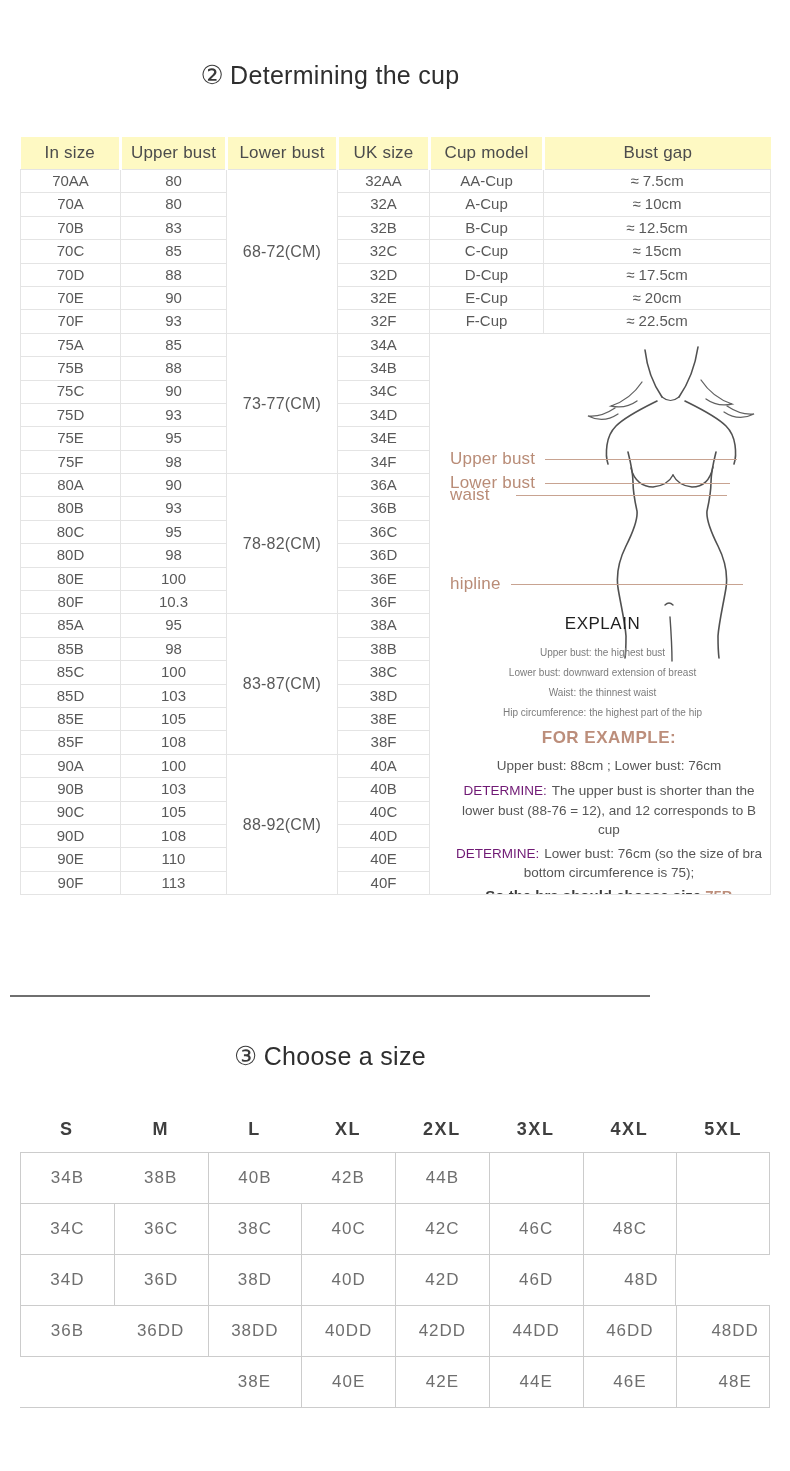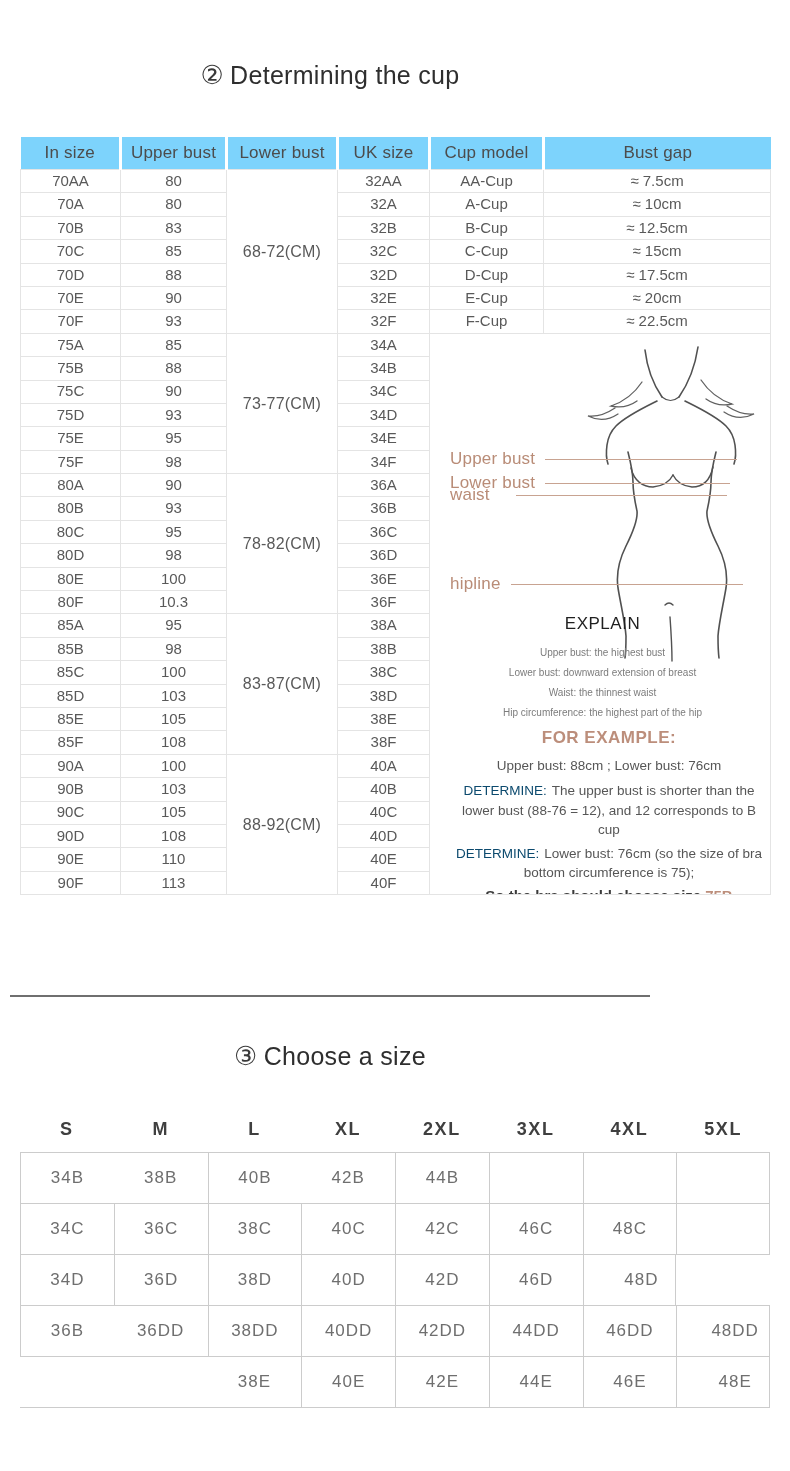--- a/index.html
+++ b/index.html
@@ -18,21 +18,21 @@
   #title2{padding-top:60px;}
   #title3{margin-top:44px;}
   .sec-title .circ{font-size:26px;margin-right:6px;color:#3a3a3a;}
 
   
   .cup-table{
     border-collapse:collapse;table-layout:fixed;
     width:750px;margin:46px 20px 0 20px;
   }
   .cup-table th{
-    background:#7dd3fc;height:32px;font-size:17px;font-weight:400;
+    background:#fef9c3;height:32px;font-size:17px;font-weight:400;
     color:#4c4c4c;border-left:3px solid #ffffff;padding:0;letter-spacing:.2px;
   }
   .cup-table th:first-child{border-left:none;}
   .cup-table td{
     border:1px solid #e4e4e4;text-align:center;font-size:15px;
     color:#595959;height:22.4px;padding:0;line-height:1.1;
   }
   .cup-table td.lb{font-size:16px;letter-spacing:.2px;}
   .cup-table td.figure-cell{position:relative;padding:0;vertical-align:top;}
 
@@ -56,21 +56,21 @@
   }
   .explain .ex-line{font-size:10px;color:#7c7c7c;line-height:20px;}
 
   .example{position:absolute;left:20px;top:395px;width:318px;}
   .example h3{
     margin:0 0 12px 0;font-size:17px;color:#bc8e7b;font-weight:700;
     letter-spacing:.5px;
   }
   .ex-line1{font-size:13.5px;color:#565656;margin-bottom:7px;}
   .ex-p{font-size:13.5px;color:#565656;line-height:19.5px;margin:0 0 4px 0;}
-  .det{color:#0c4a6e;margin-right:5px;}
+  .det{color:#701a75;margin-right:5px;}
   .ex-conc{font-size:15px;font-weight:700;color:#3a3a3a;margin-top:5px;}
   .ex-conc .size{color:#bc8e7b;margin-left:4px;}
 
   
   .divider{width:640px;height:2px;background:#6f6f6f;margin:100px auto 0 auto;}
 
   
   .size-grid{width:750px;margin:34px 20px 0 20px;}
   .sg-header{
     display:grid;grid-template-columns:repeat(8,1fr);height:46px;

